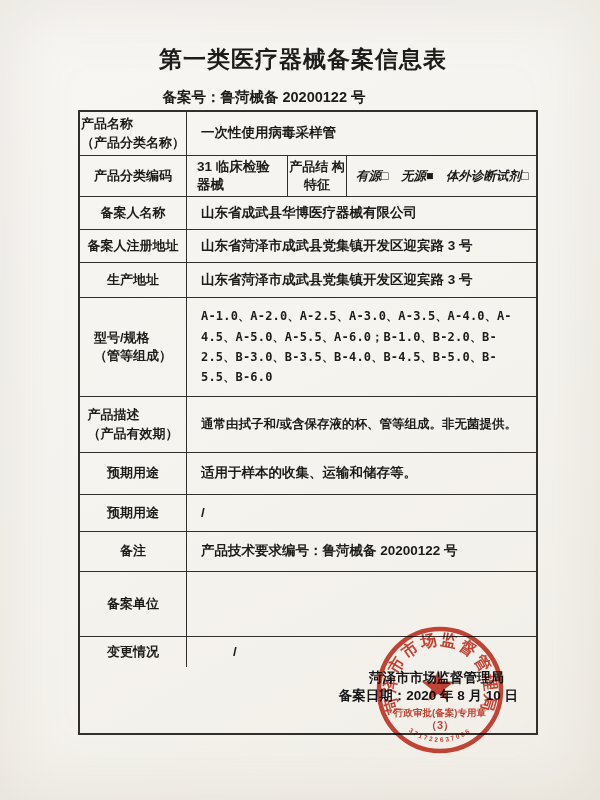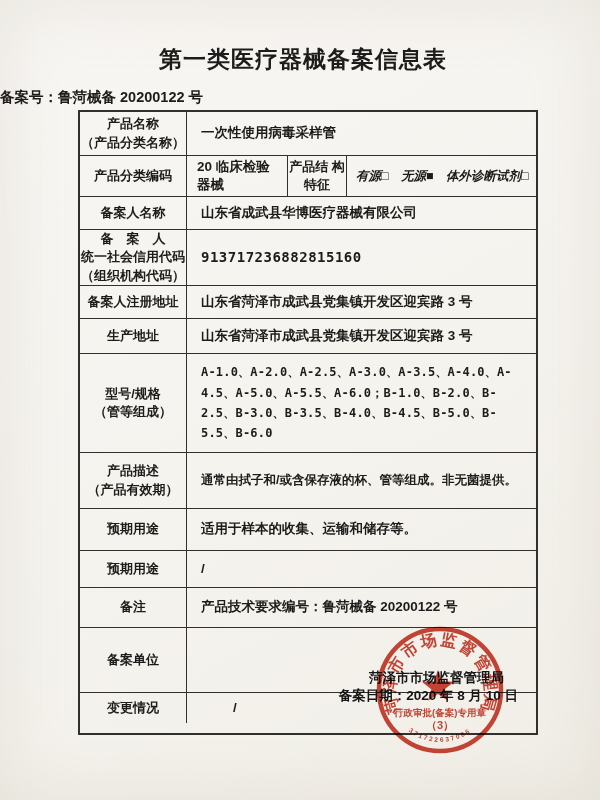--- a/index.html
+++ b/index.html
@@ -13,37 +13,37 @@
     position:absolute;inset:0;overflow:hidden;
     background:linear-gradient(150deg,#f8f6f3 0%,#f5f3ee 55%,#f1eee7 100%);
     box-shadow:inset 0 0 70px rgba(175,165,145,.20);
     color:#1d1c1a;
   }
   .title{
     position:absolute;top:44px;left:16px;right:10px;
     text-align:center;font-size:23px;font-weight:700;letter-spacing:1px;
   }
   .record-no{
-    position:absolute;top:88px;left:0;width:512px;
-    text-align:left;font-size:14.5px;font-weight:700;
+    position:absolute;top:88px;left:8px;width:512px;
+    text-align:center;font-size:14.5px;font-weight:700;
   }
   .form-table{
     position:absolute;left:78px;top:110px;width:460px;height:625px;
     border:2px solid #32302c;box-sizing:border-box;
     display:flex;flex-direction:column;
   }
   .row{display:flex;border-bottom:1.5px solid #32302c;box-sizing:border-box;flex:0 0 auto;}
   .row:last-child{border-bottom:none;gap:32px;}
   .r1{height:44px}.r2{height:41px}.r3{height:33px}.r4{height:56px}
   .r5{height:33px}.r6{height:35px}.r7{height:99px}.r8{height:56px}
   .r9{height:42px}.r10{height:37px}.r11{height:40px}.r12{height:65px}.r13{height:30px}
   .label-cell{
     flex:0 0 107px;width:107px;border-right:1.5px solid #32302c;box-sizing:border-box;
     display:flex;align-items:center;justify-content:center;
-    text-align:center;font-weight:700;font-size:13px;line-height:1.42;
+    font-weight:700;font-size:13px;line-height:1.42;
     white-space:pre-line;padding:1px;
   }
   .value-cell{
     flex:1 1 auto;min-width:0;display:flex;align-items:center;
     padding:3px 16px 3px 14px;font-weight:700;font-size:13.5px;line-height:1.55;
     box-sizing:border-box;white-space:pre-line;
   }
   .cell-code{
     flex:0 0 101px;width:101px;border-right:1.5px solid #32302c;box-sizing:border-box;
     display:flex;align-items:center;padding:2px 4px 2px 10px;
@@ -85,37 +85,31 @@
   <div class="form-table">
 
     <div class="row r1">
       <div class="label-cell">产品名称
 （产品分类名称）</div>
       <div class="value-cell">一次性使用病毒采样管</div>
     </div>
 
     <div class="row r2">
       <div class="label-cell">产品分类编码</div>
-      <div class="cell-code">20 临床检验器械</div>
+      <div class="cell-code">31 临床检验器械</div>
       <div class="cell-feature-label">产品结
 构特征</div>
       <div class="cell-feature-value">有源□　无源■　体外诊断试剂□</div>
     </div>
 
     <div class="row r3">
       <div class="label-cell">备案人名称</div>
       <div class="value-cell">山东省成武县华博医疗器械有限公司</div>
     </div>
 
-    <div class="row r4">
-      <div class="label-cell">备　案　人
-统一社会信用代码
-（组织机构代码）</div>
-      <div class="value-cell mono code-text">913717236882815160</div>
-    </div>
 
     <div class="row r5">
       <div class="label-cell">备案人注册地址</div>
       <div class="value-cell">山东省菏泽市成武县党集镇开发区迎宾路 3 号</div>
     </div>
 
     <div class="row r6">
       <div class="label-cell">生产地址</div>
       <div class="value-cell">山东省菏泽市成武县党集镇开发区迎宾路 3 号</div>
     </div>

